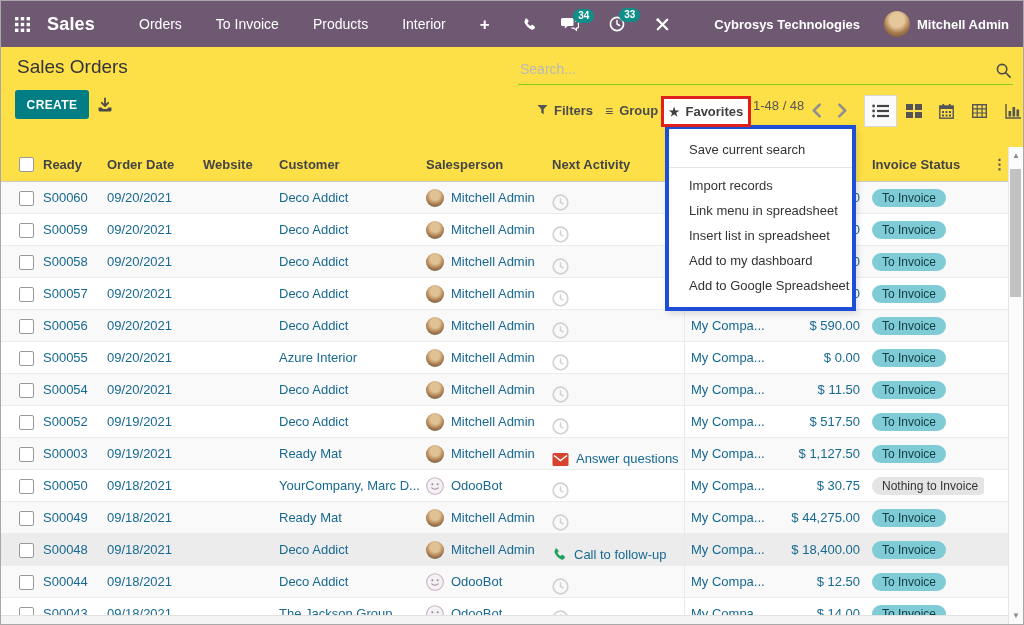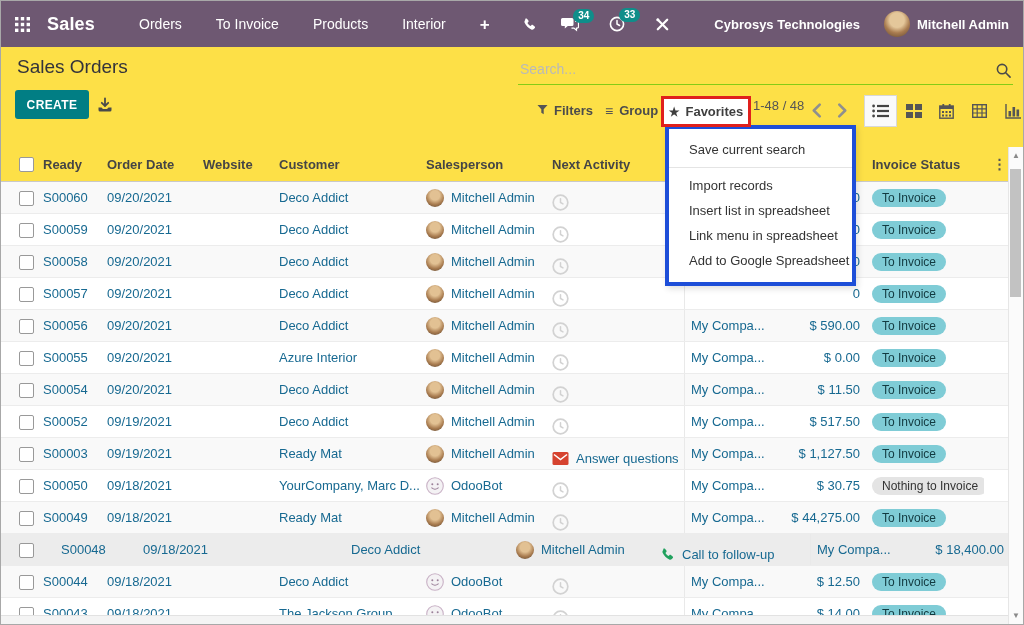--- a/index.html
+++ b/index.html
@@ -52,30 +52,30 @@
   
   .grid-cols{display:grid;grid-template-columns:36px 64px 96px 76px 147px 126px 138px 86px 96px 118px 1fr;align-items:center;}
   .table{position:absolute;left:0;top:146px;width:1008px;}
   .thead{height:34px;border-bottom:1px solid #c9c9c9;font-size:13px;font-weight:700;color:#454545;}
   .th{padding-left:6px;white-space:nowrap;overflow:hidden;}
   .th-total{text-align:right;padding-right:6px;}
   .th-menu{text-align:center;}
   .kebab{font-size:14px;font-weight:700;color:#555;cursor:pointer;}
   .tr{height:31px;border-bottom:1px solid #ececec;font-size:13px;background:#fff;cursor:pointer;}
   .tr.stripe{background:#f9f9f9;}
-  .tr.hovered{background:#ececec;gap:18px;}
+  .tr.hovered{background:#ececec;}
   .td{padding-left:6px;white-space:nowrap;overflow:hidden;}
   .link{color:#176991;}
   .cb{width:13px;height:13px;border:1px solid #999;border-radius:2px;background:#fff;display:inline-block;
     margin-left:12px;vertical-align:middle;cursor:pointer;}
   .col-sp{display:flex;align-items:center;gap:7px;}
   .avatar{width:18px;height:18px;border-radius:50%;flex:0 0 auto;display:flex;}
   .avatar-person{background:radial-gradient(circle at 50% 35%,#e2c193 0 32%,#a97c50 62%,#54402d 100%);}
   .avatar-bot svg{display:block;}
-  .col-activity{display:flex;align-items:center;gap:7px;margin-top:9px;}
+  .col-activity{display:flex;align-items:flex-end;gap:7px;margin-top:9px;}
   .act-icon{display:flex;flex:0 0 auto;}
   .c-company{border-left:1px solid #e9e9e9;height:31px;display:flex;align-items:center;}
   .col-total{text-align:right;padding-right:6px;}
   .badge{display:inline-block;padding:2px 10px;border-radius:11px;font-size:12px;color:#123a40;white-space:nowrap;}
   .badge-teal{background:#7fccd6;}
   .badge-gray{background:#e4e4e4;color:#333;}
 
   
   .dropdown{position:absolute;left:664px;top:124px;width:191px;box-sizing:border-box;border:4px solid #1d4ed8;
     background:#fff;z-index:55;box-shadow:2px 3px 6px rgba(0,0,0,.12);}
@@ -683,22 +683,23 @@
       <div class="td"></div>
     </div>
   </div>
   </div>
 
   <div class="dropdown">
     <div class="dd-inner">
         <div class="dd-item">Save current search</div>
         <div class="dd-sep"></div>
         <div class="dd-item">Import records</div>
+        <div class="dd-item">Link menu in spreadsheet</div>
         <div class="dd-item">Insert list in spreadsheet</div>
-        <div class="dd-item">Link menu in spreadsheet</div>
+        <div class="dd-item">Add to my dashboard</div>
         <div class="dd-item">Add to Google Spreadsheet</div>
       </div>
   </div>
 
   <div class="bottom-strip"></div>
   <div class="scrollbar">
     <span class="sb-arrow sb-up">▲</span>
     <span class="sb-thumb"></span>
     <span class="sb-arrow sb-down">▼</span>
   </div>

